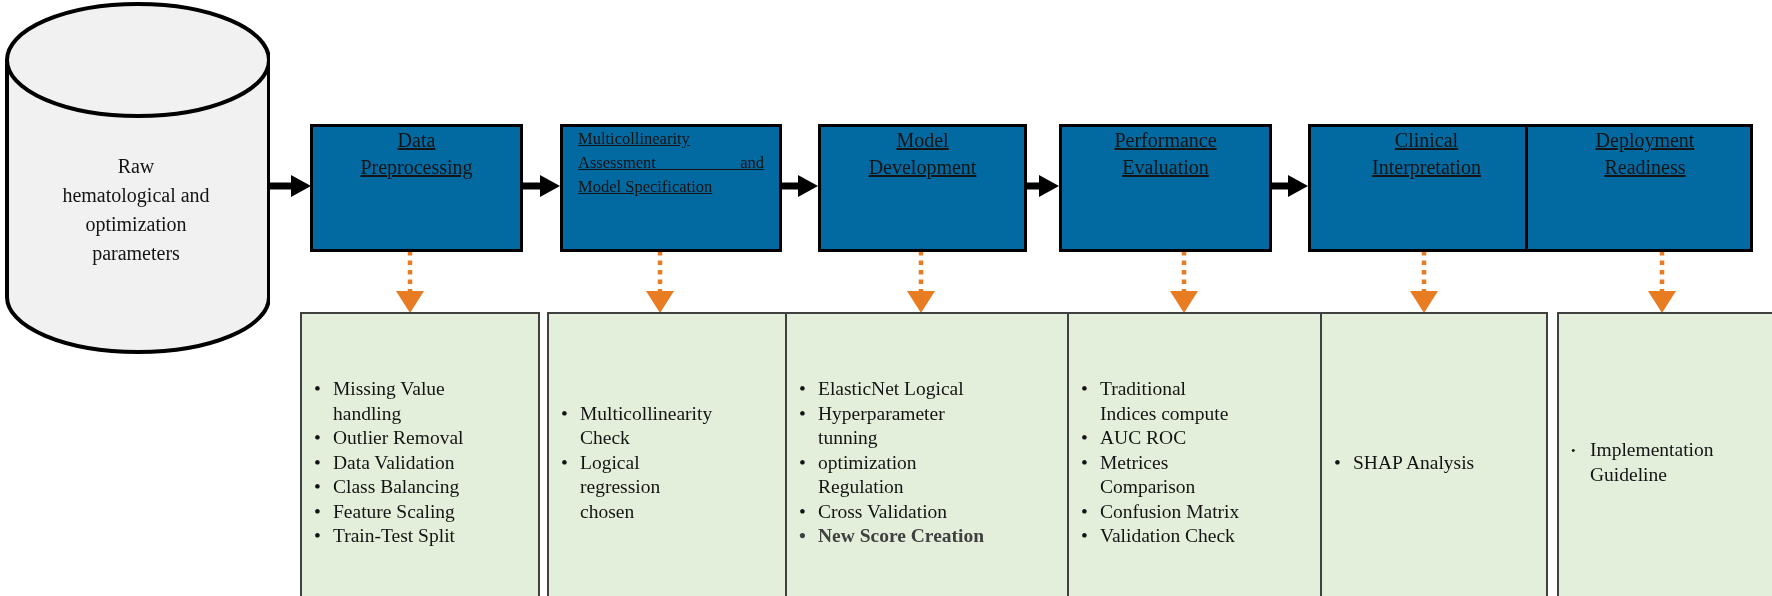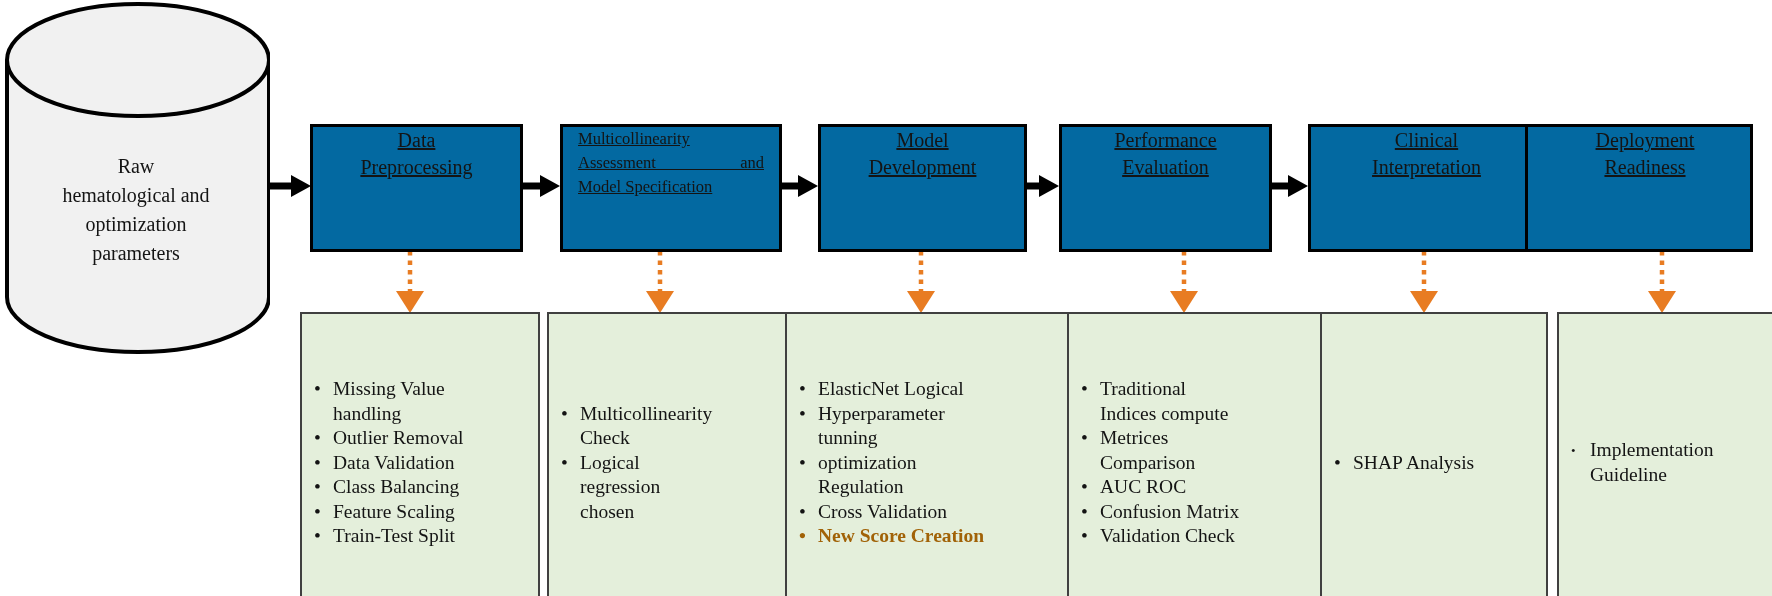--- a/index.html
+++ b/index.html
@@ -64,21 +64,21 @@
   .d4 { left: 1067px; width: 236px; }
   .d5 { left: 1320px; width: 208px; }
   .d6 { left: 1557px; width: 211px; }
 
   ul.detail-list {
     list-style: none; margin: 0; padding: 0;
     font-size: 19.5px; line-height: 1.26;
   }
   ul.detail-list li { position: relative; padding-left: 21px; }
   ul.detail-list li::before { content: "\2022"; position: absolute; left: 2px; }
-  ul.detail-list li.highlight { color: #a16207; font-weight: bold; }
+  ul.detail-list li.highlight { color: #404040; font-weight: bold; }
   ul.detail-list li.small-bullet::before { font-size: 13px; top: 5px; }
 </style>
 </head>
 <body>
 
 <div class="canvas">
 
   <svg class="connectors" width="1772" height="596">
 
     <g stroke="#000000" fill="#000000">
@@ -244,25 +244,25 @@
         </li>
       </ul>
   </div>
   <div class="detail-box d4">
     <ul class="detail-list">
         <li>
           <div class="bullet-line">Traditional</div>
           <div class="bullet-line">Indices compute</div>
         </li>
         <li>
+          <div class="bullet-line">AUC ROC</div>
+        </li>
+        <li>
           <div class="bullet-line">Metrices</div>
           <div class="bullet-line">Comparison</div>
-        </li>
-        <li>
-          <div class="bullet-line">AUC ROC</div>
         </li>
         <li>
           <div class="bullet-line">Confusion Matrix</div>
         </li>
         <li>
           <div class="bullet-line">Validation Check</div>
         </li>
       </ul>
   </div>
   <div class="detail-box d5">

